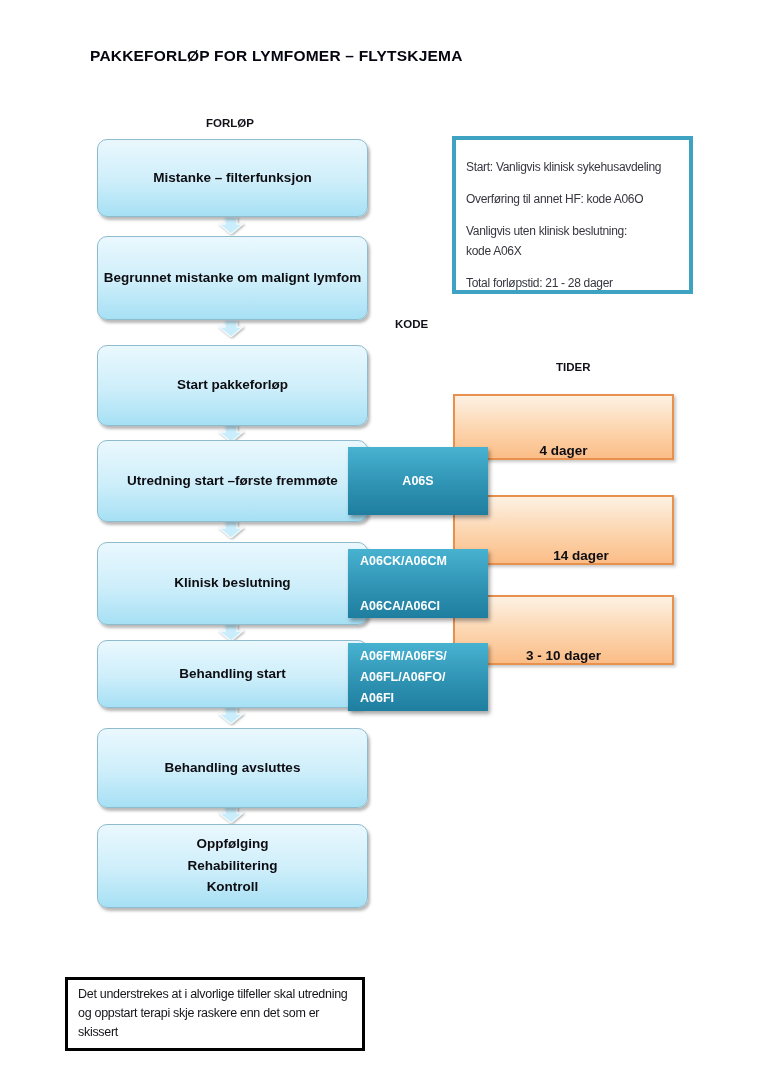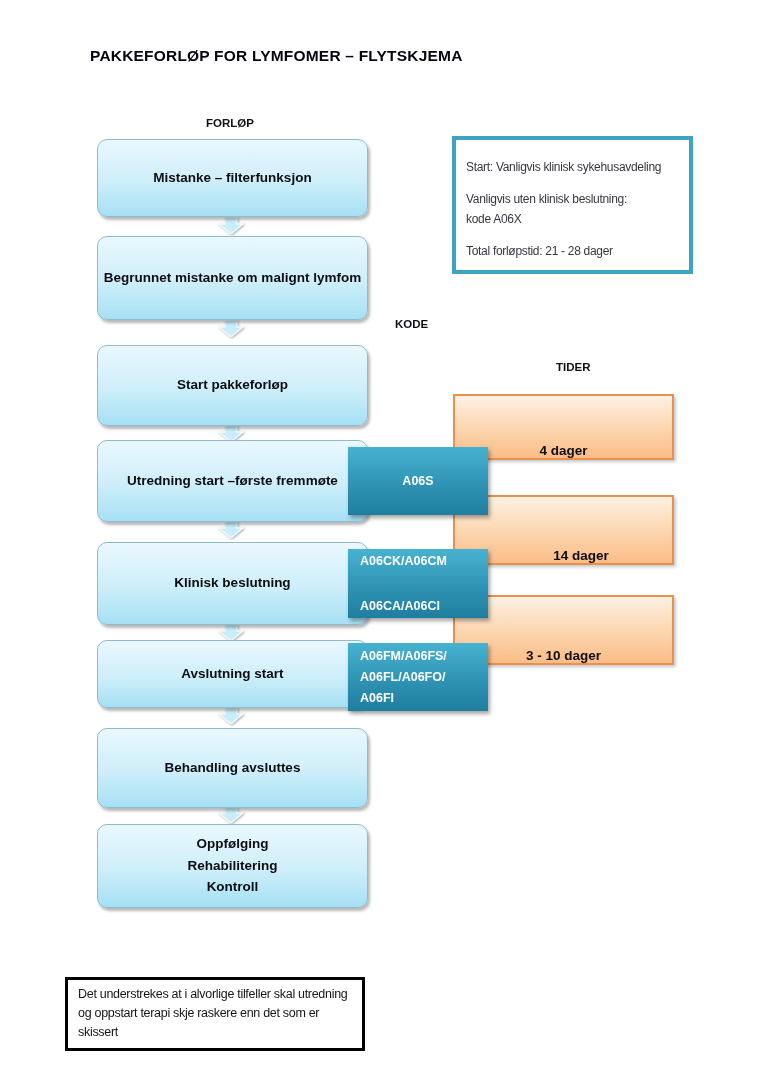--- a/index.html
+++ b/index.html
@@ -95,21 +95,21 @@
   }
   .tid-box span {
     font-size: 13.5px;
     font-weight: bold;
     color: #0d0d12;
   }
 
   
   .info-box {
     left: 452px; top: 136px;
-    width: 241px; height: 138px;
+    width: 241px; height: 158px;
     border: 4px solid #3ea3c3;
     box-sizing: border-box;
     padding: 17px 6px 0 10px;
     background: #ffffff;
   }
   .info-line {
     font-size: 12px;
     letter-spacing: -0.3px;
     color: #363640;
     line-height: 20px;
@@ -175,21 +175,21 @@
   </svg>
 
   <div class="abs flow-box" style="top:542px; height:83px;">
     <span>Klinisk beslutning</span>
   </div>
   <svg class="abs arrow" style="top:624px;" viewBox="0 0 26 17">
     <polygon points="7,0 19,0 19,7 25,7 13,17 1,7 7,7" fill="#c9edfa" stroke="#f4fbff" stroke-width="1.3"></polygon>
   </svg>
 
   <div class="abs flow-box" style="top:640px; height:68px;">
-    <span>Avslutning start</span>
+    <span>Behandling start</span>
   </div>
   <svg class="abs arrow" style="top:707px;" viewBox="0 0 26 17">
     <polygon points="7,0 19,0 19,7 25,7 13,17 1,7 7,7" fill="#c9edfa" stroke="#f4fbff" stroke-width="1.3"></polygon>
   </svg>
 
   <div class="abs flow-box" style="top:728px; height:80px;">
     <span>Behandling avsluttes</span>
   </div>
   <svg class="abs arrow" style="top:806px;" viewBox="0 0 26 17">
     <polygon points="7,0 19,0 19,7 25,7 13,17 1,7 7,7" fill="#c9edfa" stroke="#f4fbff" stroke-width="1.3"></polygon>
@@ -219,20 +219,21 @@
   </div>
   <div class="abs tid-box" style="top:495px; height:70px;padding-left:35px;">
     <span>14 dager</span>
   </div>
   <div class="abs tid-box" style="top:595px; height:70px;">
     <span>3 - 10 dager</span>
   </div>
 
   <div class="abs info-box">
     <p class="info-line">Start: Vanligvis klinisk sykehusavdeling</p>
+    <p class="info-line">Overføring til annet HF: kode A06O</p>
     <p class="info-line tight">Vanligvis uten klinisk beslutning:</p>
     <p class="info-line">kode A06X</p>
     <p class="info-line">Total forløpstid: 21 - 28 dager</p>
   </div>
 
   <div class="abs note-box">
     <p>Det understrekes at i alvorlige tilfeller skal utredning og oppstart terapi skje raskere enn det som er skissert</p>
   </div>
 
 </div>

